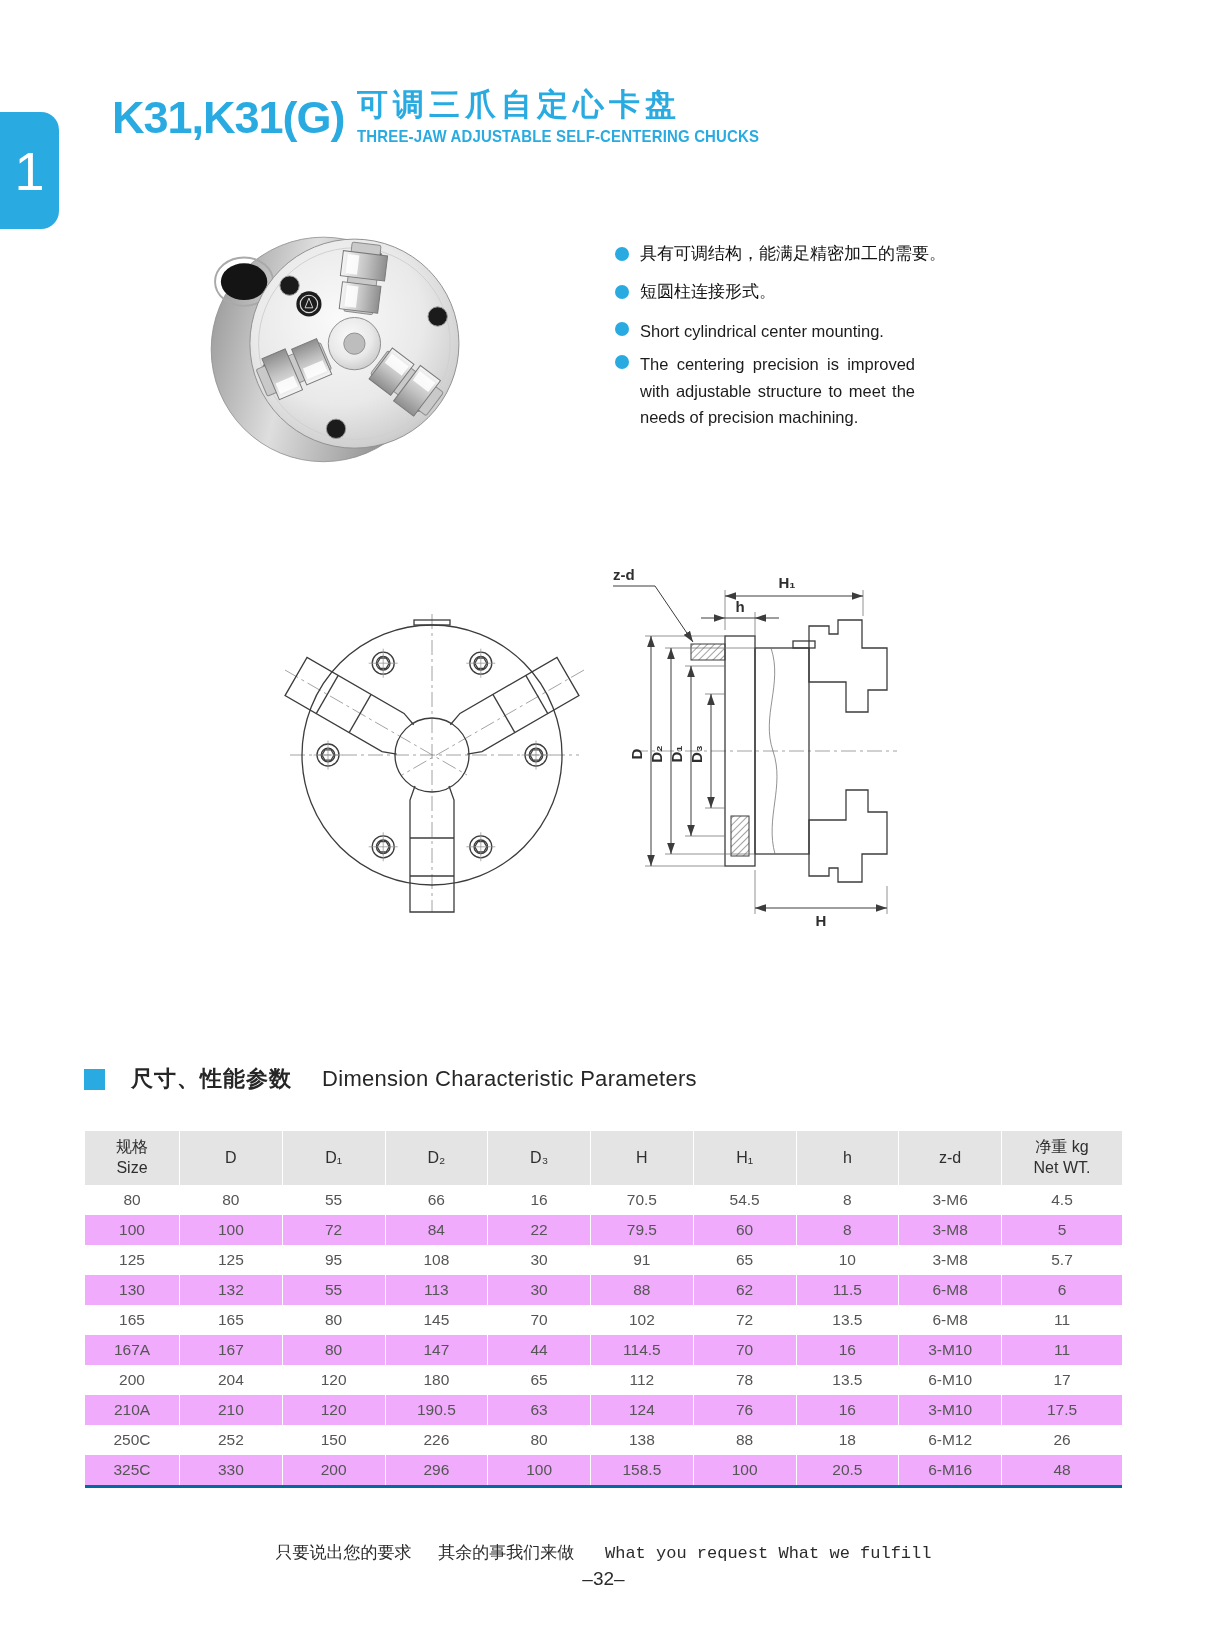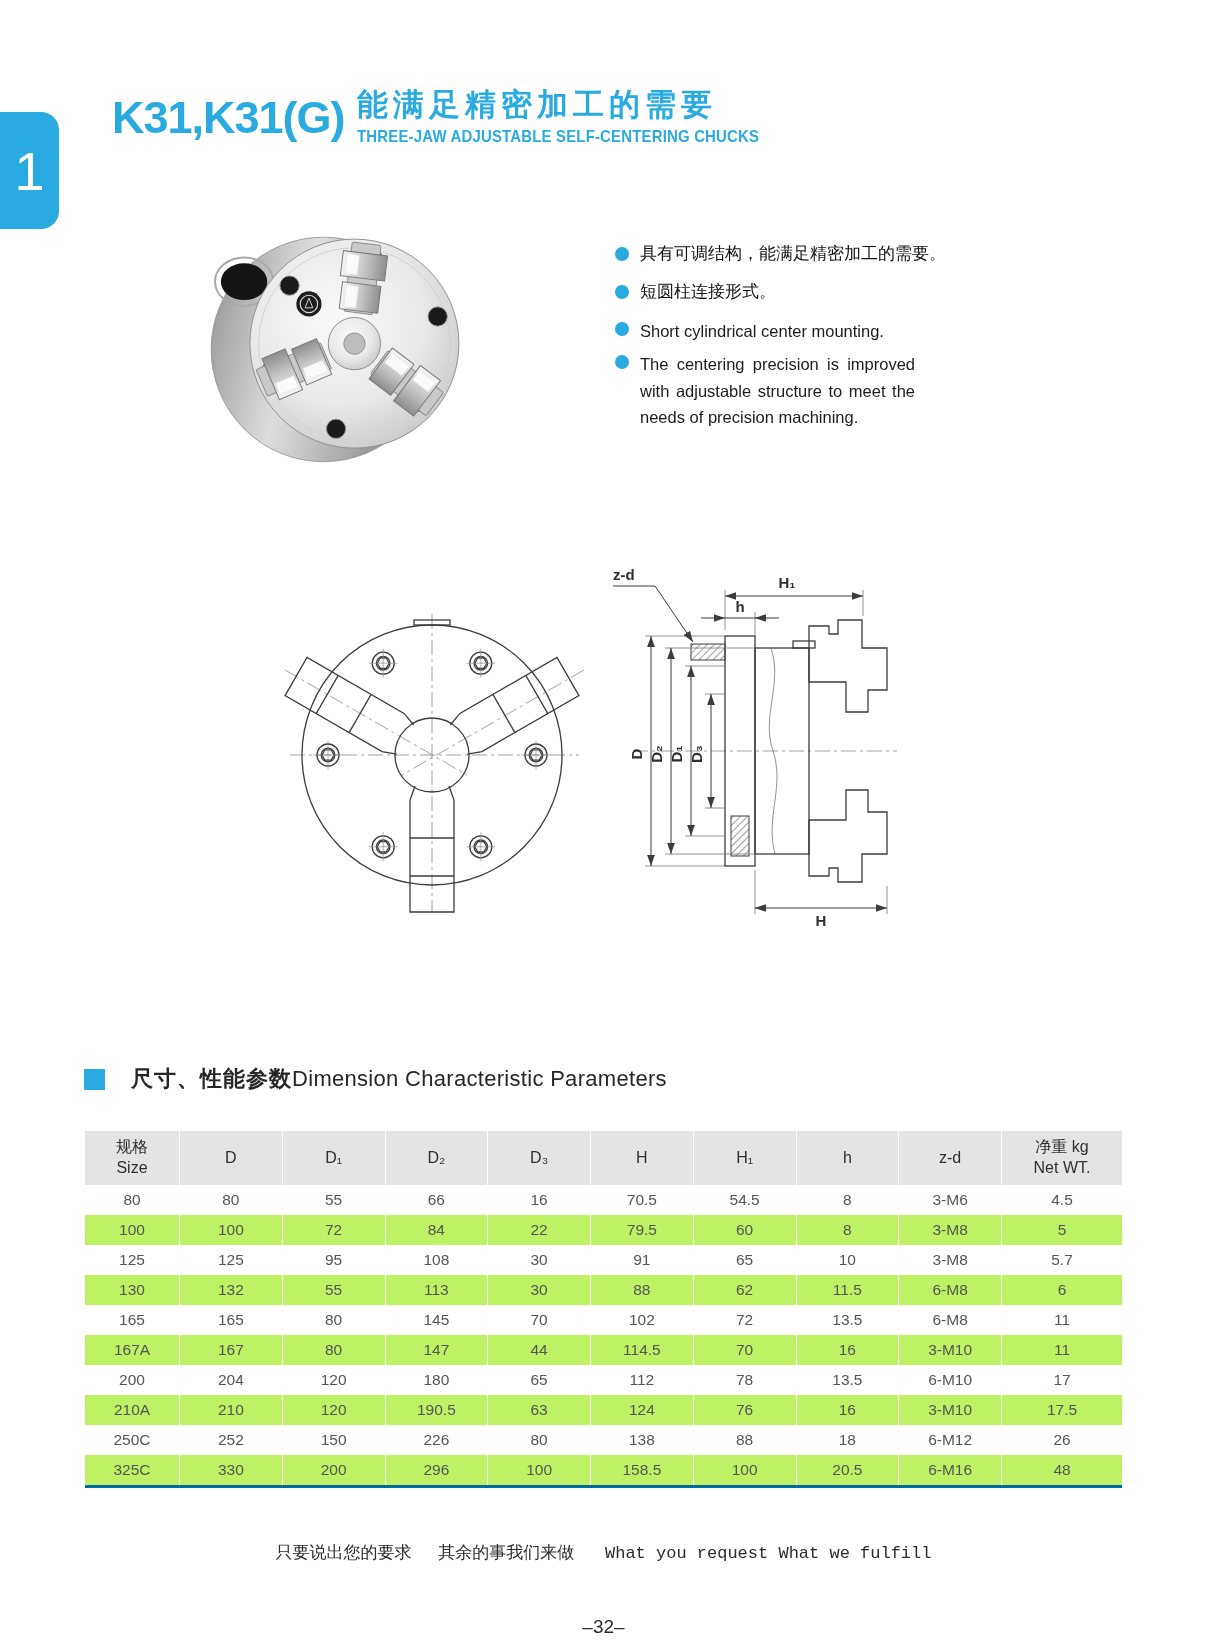--- a/index.html
+++ b/index.html
@@ -35,50 +35,50 @@
   .thin{fill:none;stroke:#6e6e6e;stroke-width:.75;}
   .cl{fill:none;stroke:#8c8c8c;stroke-width:.8;stroke-dasharray:15 4 3 4;}
   .cl-thin{stroke:#8c8c8c;stroke-width:.7;}
   .dim{fill:none;stroke:#3c3c3c;stroke-width:1;}
   .dim-label{font-size:15px;font-weight:700;fill:#2e2e2e;}
 
   
   .section-title{position:absolute;left:84px;top:1064px;display:flex;align-items:center;}
   .sq{width:21px;height:21px;background:#29abe2;margin-right:18px;}
   .st-cn{font-size:22px;font-weight:700;color:#262626;letter-spacing:1px;margin-left:8px;}
-  .st-en{font-size:22px;font-weight:400;color:#262626;letter-spacing:.3px;}
+  .st-en{font-size:22px;font-weight:400;color:#262626;margin-left:30px;letter-spacing:.3px;}
 
   
   #dim-table{position:absolute;left:85px;top:1131px;width:1037px;border-collapse:collapse;
     table-layout:fixed;text-align:center;border-bottom:3px solid #0369a1;}
   #dim-table th{background:#e4e4e4;height:52px;font-weight:400;color:#2f2f2f;font-size:16px;
     white-space:pre-line;line-height:1.3;vertical-align:middle;border-right:1px solid #fff;}
   #dim-table th:last-child,#dim-table td:last-child{border-right:none;}
   #dim-table th:first-child{width:92px;}
   #dim-table th:last-child{width:118px;}
   #dim-table td{height:28px;font-size:15.5px;color:#555;border-right:1px solid #fff;}
-  #dim-table tr.alt td{background:#bef264;}
+  #dim-table tr.alt td{background:#f0abfc;}
 
   
   .footer-slogan{position:absolute;left:0;top:1541px;width:100%;text-align:center;font-size:17px;color:#2b2b2b;}
   .footer-slogan .en{margin-left:26px;font-family:Liberation Mono, monospace;}
   .footer-slogan .cn2{margin-left:22px;}
-  .page-number{position:absolute;left:0;top:1616px;width:100%;text-align:center;font-size:19px;color:#2b2b2b;}
+  .page-number{position:absolute;left:0;top:1568px;width:100%;text-align:center;font-size:19px;color:#2b2b2b;}
 </style>
 </head>
 <body>
 
 <div id="page">
 
   <div class="chapter-tab">
     <span>1</span>
   </div>
 
   <div class="model">K31,K31(G)</div>
-  <div class="title-cn">能满足精密加工的需要</div>
+  <div class="title-cn">可调三爪自定心卡盘</div>
   <div class="title-en">THREE-JAW ADJUSTABLE SELF-CENTERING CHUCKS</div>
 
   <svg class="photo-svg" width="310" height="271" viewBox="0 0 320 280">
     <defs>
       <radialGradient id="gFace" cx="42%" cy="38%" r="75%">
         <stop offset="0%" stop-color="#fafafa"></stop>
           <stop offset="55%" stop-color="#e9e9e9"></stop>
         <stop offset="82%" stop-color="#d0d0d0"></stop>
           <stop offset="100%" stop-color="#b2b2b2"></stop>
       </radialGradient>

